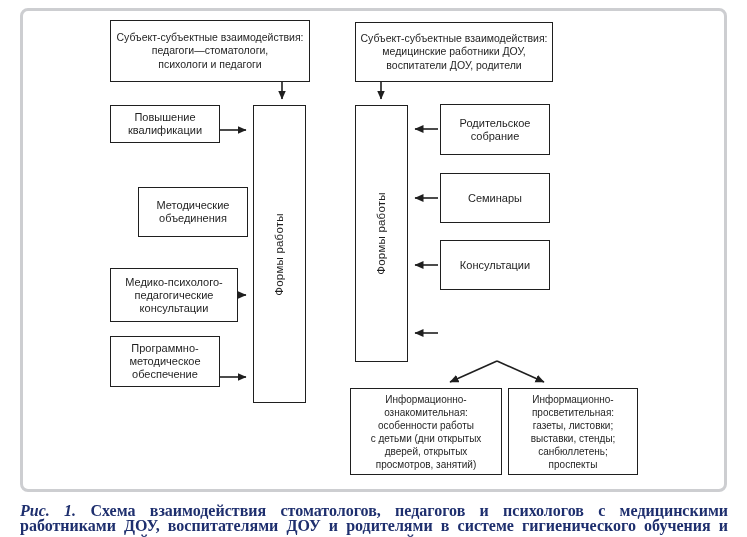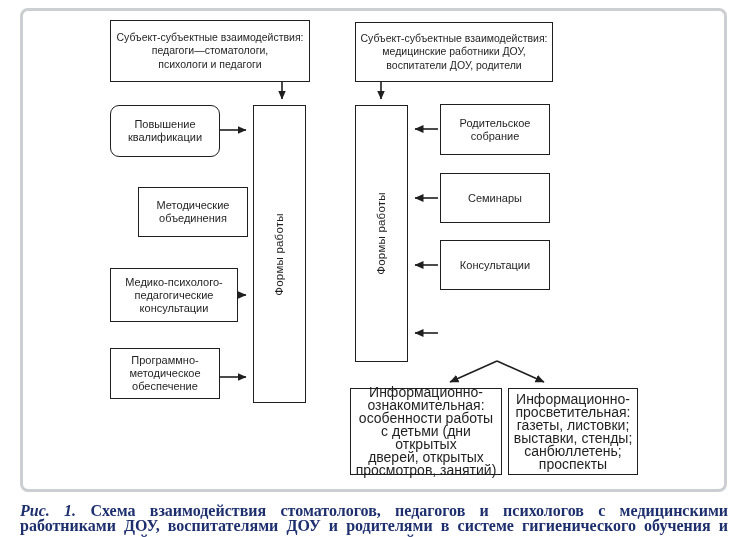--- a/index.html
+++ b/index.html
@@ -14,21 +14,21 @@
   .box {
     position:absolute; box-sizing:border-box; background:#ffffff;
     border:1.5px solid #1f1f1f;
     display:flex; align-items:center; justify-content:center;
     text-align:center; white-space:pre-line;
     font-size:11px; line-height:13px; color:#1f1f1f;
   }
   .hdr { font-size:10.5px; line-height:13.5px; }
   .vbox { }
   .vlabel { transform:rotate(-90deg); white-space:nowrap; font-size:11.5px; letter-spacing:0.2px; }
-  .leaf { font-size:14px; line-height:13px;text-align:center; }
+  .leaf { font-size:10px; line-height:13px;text-align:center; }
   svg.connectors { position:absolute; left:0; top:0; pointer-events:none; }
   .caption {
     position:absolute; left:20px; top:503px; width:708px;
     font-family:"Liberation Serif", serif; font-weight:bold;
     font-size:16px; line-height:15px; color:#1e2f6e; text-align:justify;
   }
   .caption .fig-label { font-style:italic; }
 </style>
 </head>
 <body>
@@ -63,28 +63,28 @@
   </svg>
 
   <div class="box hdr" style="left:110px; top:20px; width:200px; height:62px;">Субъект-субъектные взаимодействия:
 педагоги—стоматологи,
 психологи и педагоги</div>
 
   <div class="box vbox" style="left:253px; top:105px; width:53px; height:298px;">
     <span class="vlabel">Формы работы</span>
   </div>
 
-  <div class="box" style="left:110px; top:105px; width:110px; height:52px;border-radius:9px;">Повышение
+  <div class="box" style="left:110px; top:105px; width:110px; height:38px;">Повышение
 квалификации</div>
   <div class="box" style="left:110px; top:187px; width:110px; height:50px;margin-left:28px;">Методические
 объединения</div>
   <div class="box" style="left:110px; top:268px; width:128px; height:54px;">Медико-психолого-
 педагогические
 консультации</div>
-  <div class="box" style="left:110px; top:348px; width:110px; height:51px;">Программно-
+  <div class="box" style="left:110px; top:336px; width:110px; height:51px;">Программно-
 методическое
 обеспечение</div>
 
   <div class="box hdr" style="left:355px; top:22px; width:198px; height:60px;">Субъект-субъектные взаимодействия:
 медицинские работники ДОУ,
 воспитатели ДОУ, родители</div>
 
   <div class="box vbox" style="left:355px; top:105px; width:53px; height:257px;">
     <span class="vlabel">Формы работы</span>
   </div>

